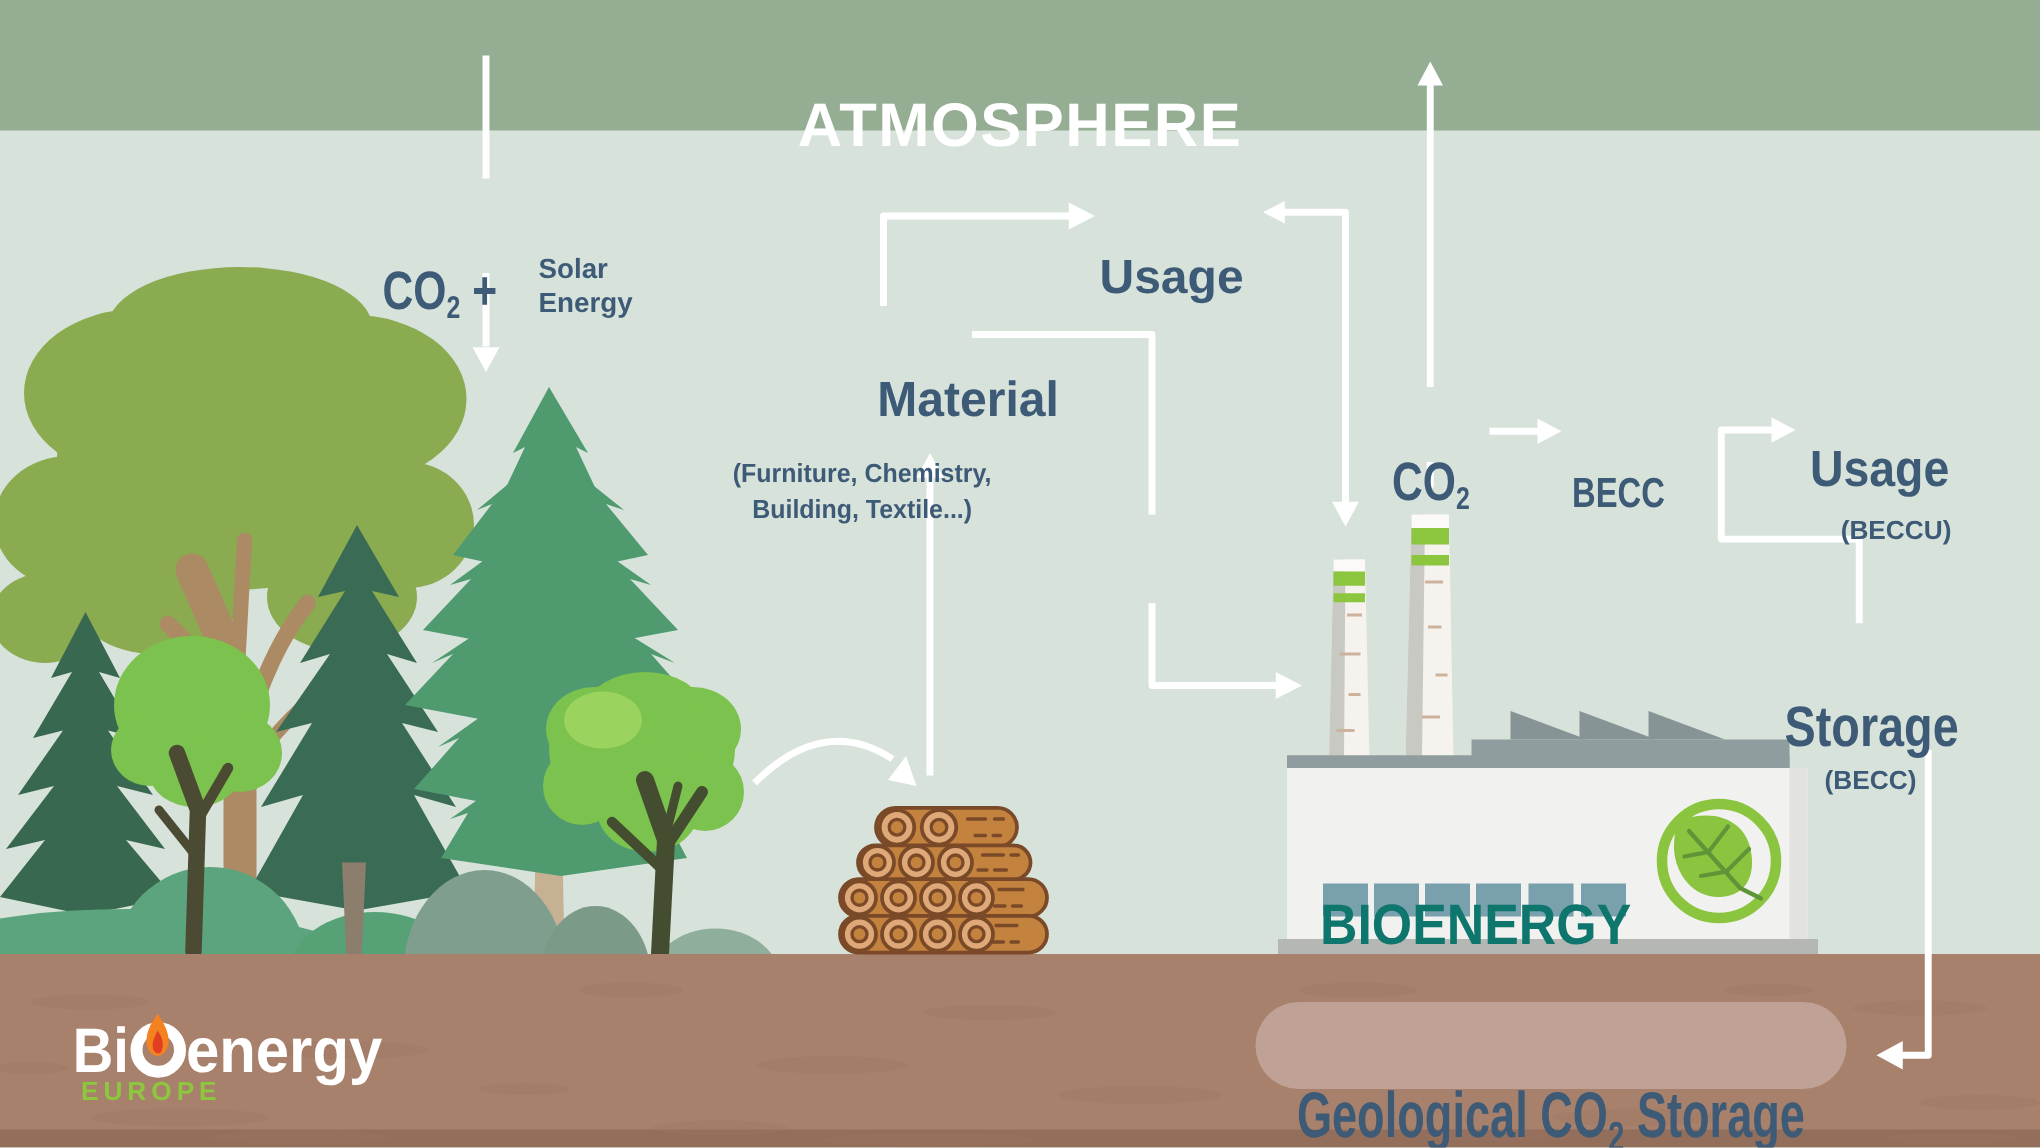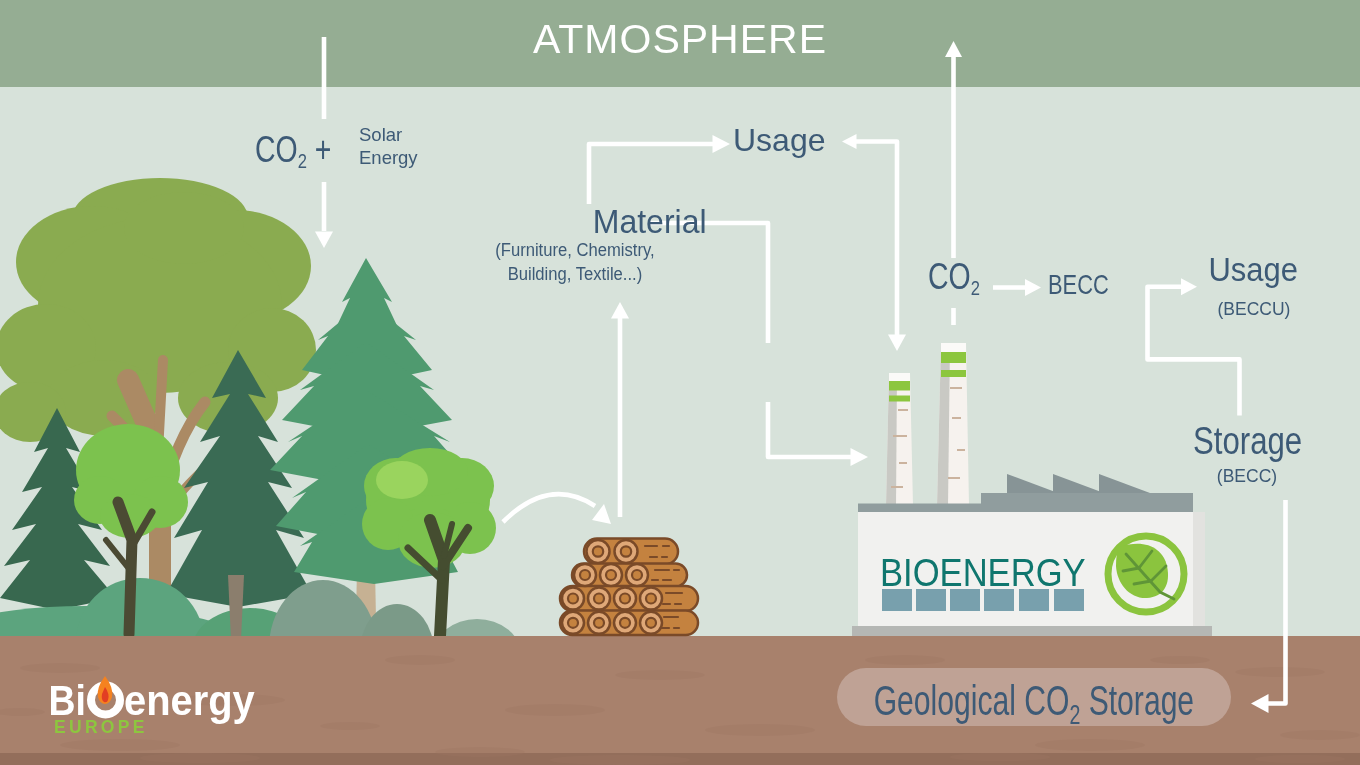--- a/index.html
+++ b/index.html
@@ -1,21 +1,21 @@
 <!DOCTYPE html>
 <html><head>
 <meta charset="utf-8">
 <style>
   html,body{margin:0;padding:0;}
   #stage{position:relative;width:1360px;height:765px;overflow:hidden;
     font-family:"Liberation Sans",sans-serif;background:#d7e2da;}
   #banner{position:absolute;left:0;top:0;width:1360px;height:87px;background:#95ad93;}
   #ground{position:absolute;left:0;top:636px;width:1360px;height:129px;background:#a8816c;}
   #gfx{position:absolute;left:0;top:0;}
-  .lbl{position:absolute;color:#3d5a76;font-weight:normal;white-space:nowrap;}
+  .lbl{position:absolute;color:#3d5a76;font-weight:bold;white-space:nowrap;margin-top:44px;}
   .sq{display:inline-block;transform:scaleX(0.78);transform-origin:left top;}
   .sqc{display:inline-block;transform:scaleX(0.78);transform-origin:center top;}
 </style>
 </head>
 <body>
 <div id="stage">
   <div id="banner"></div>
   <div id="ground"></div>
   <svg id="gfx" width="1360" height="765" viewBox="0 0 1360 765">
 
@@ -278,29 +278,29 @@
       <text x="54" y="733" font-family="Liberation Sans, sans-serif" font-weight="bold" font-size="17.5" letter-spacing="3.3" fill="#8dc63f">EUROPE</text>
     </g>
   </svg>
 
   <div class="lbl" style="left:0;top:19px;width:1360px;text-align:center;color:#fff;font-size:41px;line-height:41px;letter-spacing:1px;">ATMOSPHERE</div>
 
   <div class="lbl" style="left:255px;top:132px;font-size:36px;line-height:36px;"><span class="sq" style="transform:scaleX(0.79);">CO<span style="font-size:21px;vertical-align:-6px;">2</span> +</span></div>
   <div class="lbl" style="left:359px;top:123px;font-size:18.5px;line-height:23px;">Solar<br>Energy</div>
 
   <div class="lbl" style="left:408px;top:204.5px;width:300px;text-align:right;font-size:33px;line-height:33px;"><span class="sqc" style="transform:scaleX(0.97);">Material</span></div>
-  <div class="lbl" style="left:420px;top:238px;width:310px;text-align:center;font-size:17.5px;line-height:24px;"><span class="sqc" style="transform:scaleX(0.95);">(Furniture, Chemistry,<br>Building, Textile...)</span></div>
+  <div class="lbl" style="left:420px;top:259px;width:310px;text-align:center;font-size:17.5px;line-height:24px;"><span class="sqc" style="transform:scaleX(0.95);">(Furniture, Chemistry,<br>Building, Textile...)</span></div>
 
   <div class="lbl" style="left:733px;top:124.4px;font-size:32px;line-height:32px;"><span class="sq" style="transform:scaleX(1);">Usage</span></div>
 
   <div class="lbl" style="left:928px;top:253px;font-size:36px;line-height:48px;"><span class="sq" style="transform:scaleX(0.79);">CO<span style="font-size:21px;vertical-align:-6px;">2</span></span></div>
   <div class="lbl" style="left:1048px;top:267px;font-size:28px;line-height:36px;"><span class="sq" style="transform:scaleX(0.78);">BECC</span></div>
 
   <div class="lbl" style="left:1153.5px;top:252px;width:200px;text-align:center;font-size:34px;line-height:34px;"><span class="sqc" style="transform:scaleX(0.91);">Usage</span></div>
-  <div class="lbl" style="left:1154px;top:300.7px;width:200px;text-align:center;font-size:17.5px;line-height:17.5px;"><span class="sqc" style="transform:scaleX(1);">(BECCU)</span></div>
+  <div class="lbl" style="left:1101px;top:300.7px;width:200px;text-align:right;font-size:17.5px;line-height:17.5px;"><span class="sqc" style="transform:scaleX(1);">(BECCU)</span></div>
   <div class="lbl" style="left:1148px;top:422px;width:200px;text-align:center;font-size:38px;line-height:38px;"><span class="sqc" style="transform:scaleX(0.82);">Storage</span></div>
   <div class="lbl" style="left:1147px;top:467.7px;width:200px;text-align:center;font-size:17.5px;line-height:17.5px;"><span class="sqc" style="transform:scaleX(1);">(BECC)</span></div>
 
   <div style="position:absolute;left:837px;top:668px;width:394px;height:58px;border-radius:29px;background:#bfa295;"></div>
   <div class="lbl" style="left:784px;top:679px;width:500px;text-align:center;font-size:43px;line-height:43px;"><span class="sqc" style="transform:scaleX(0.70);">Geological CO<span style="font-size:28px;vertical-align:-9px;">2</span> Storage</span></div>
 
   <div class="lbl" style="left:880px;top:554px;font-size:38px;line-height:38px;color:#0f766e;"><span class="sq" style="transform:scaleX(0.91);">BIOENERGY</span></div>
 </div>
 
 </body></html>

